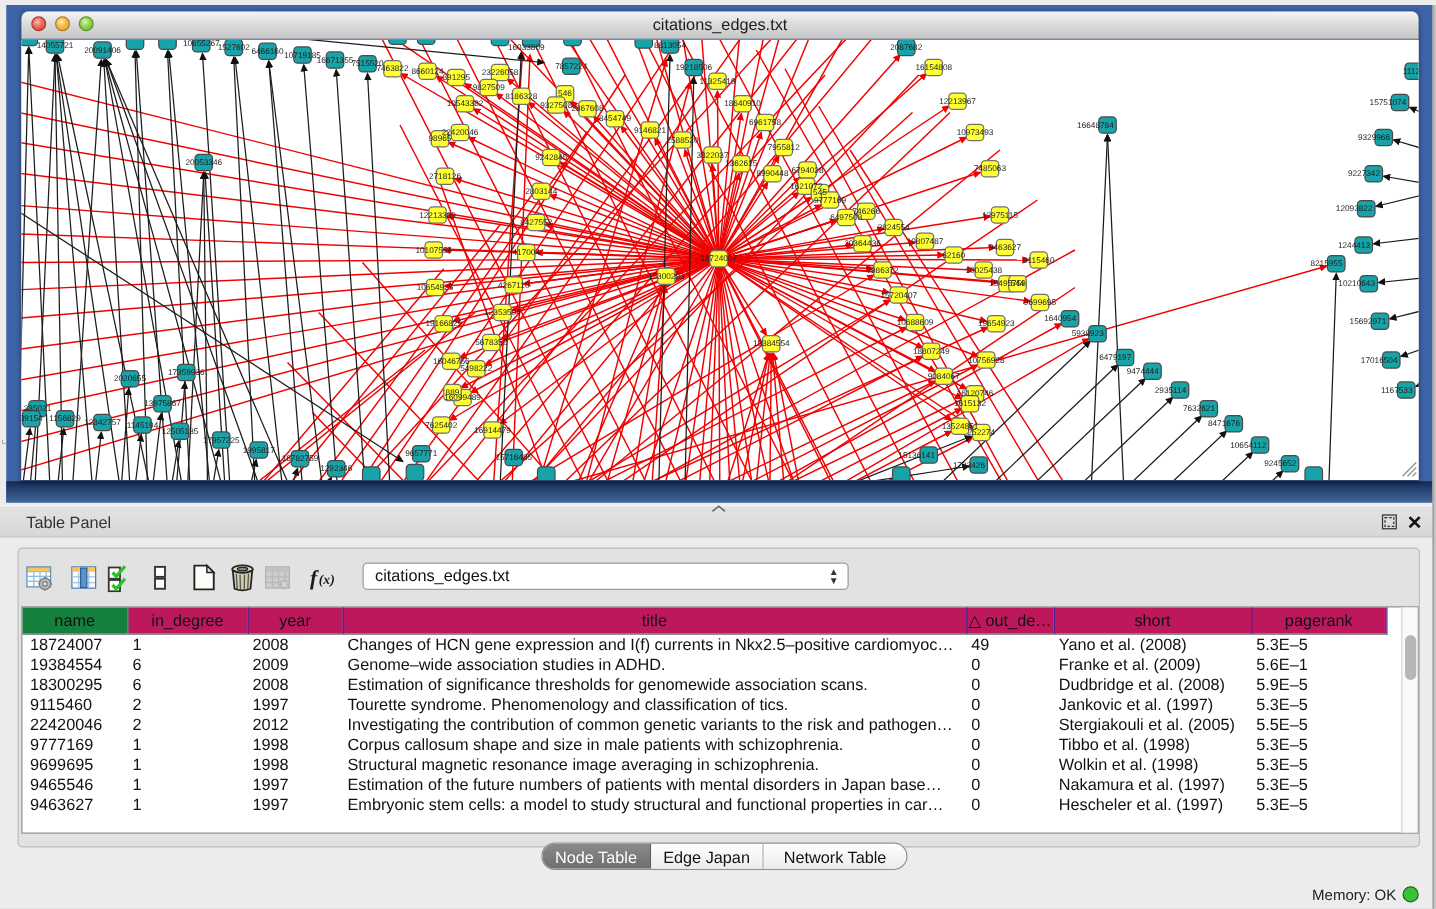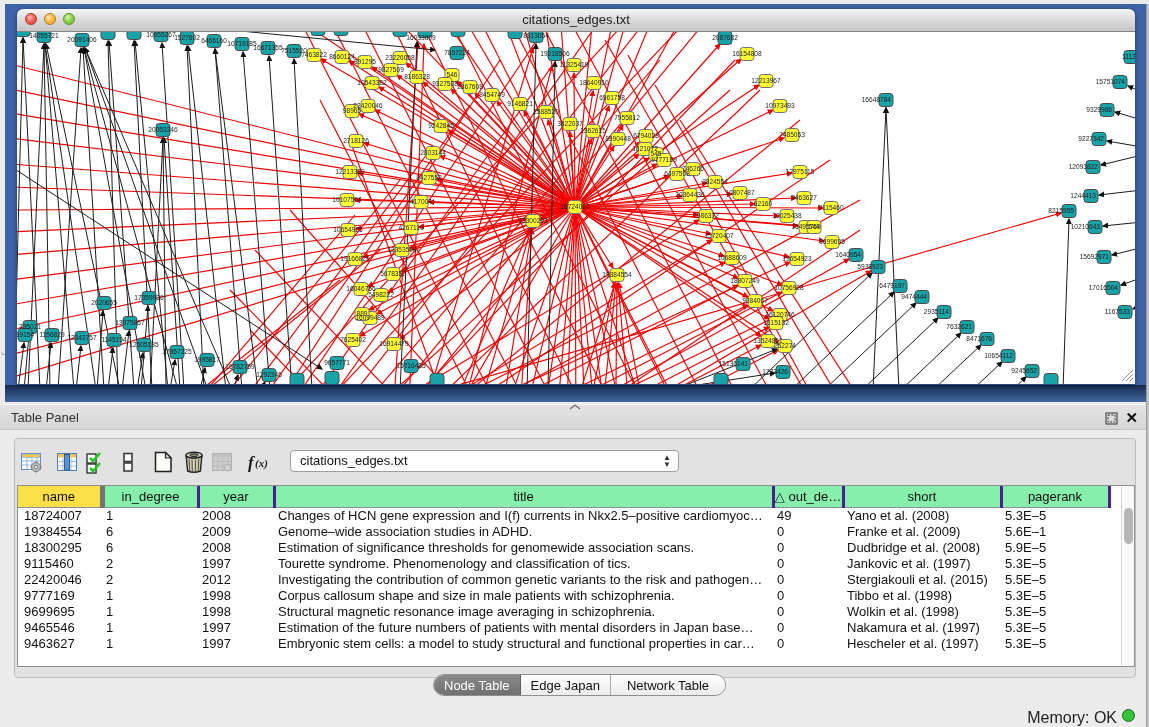--- a/index.html
+++ b/index.html
@@ -12,49 +12,49 @@
 #titlebar{height:23px;border-radius:6px 6px 0 0;background:linear-gradient(#f5f5f5,#dcdcdc 45%,#c6c6c6);
   border-bottom:1px solid #868686;position:relative}
 #titlebar .tt{position:absolute;left:0;right:0;top:3px;text-align:center;font-size:13px;color:#1c1c1c}
 .tl{position:absolute;top:4px;width:12px;height:12px;border-radius:50%}
 #tlr{left:8px;background:radial-gradient(circle at 4px 3.5px,#ffb9b4,#f1645c 45%,#d8372f);border:1px solid #a63b32}
 #tly{left:27px;background:radial-gradient(circle at 4px 3.5px,#ffe9b5,#f8ba41 45%,#e79e27);border:1px solid #ad7c21}
 #tlg{left:46px;background:radial-gradient(circle at 4px 3.5px,#d8f7b8,#8fd24d 45%,#6cb32e);border:1px solid #5f9427}
 #canvas{position:absolute;left:0;top:23px;width:1118px;height:352px;background:#fff;overflow:hidden}
 #tpbar{position:absolute;left:0;top:404px;width:1149px;height:26px;
   background:linear-gradient(#e3e3e3,#d7d7d7);border-top:1px solid #f6f6f6;border-bottom:1px solid #c2c2c2}
-#tpbar .cap{position:absolute;left:11px;top:5px;font-size:13px;color:#333}
+#tpbar .cap{position:absolute;left:21px;top:5px;font-size:13px;color:#333}
 #tpbar .fl{position:absolute;right:31px;top:6px}
 #tpbar .xx{position:absolute;right:11px;top:4px;font-size:15px;font-weight:bold;color:#111}
 #panel{position:absolute;left:14px;top:438px;width:1122px;height:240px;background:#e2e2e2;
   border:1px solid #bdbdbd;border-radius:4px}
 #toolbar{position:absolute;left:6px;top:11px;height:26px;width:1100px}
 .ic{position:absolute;top:0}
 #combo{position:absolute;left:269px;top:0;width:389px;height:22px;background:#fff;
   border:1px solid #9e9e9e;border-radius:4px;font-size:13px;color:#111;line-height:20px;padding-left:9px}
 #combo .arr{position:absolute;right:7px;top:3px;font-size:8px;color:#333;line-height:7px;text-align:center}
 #scrollpane{position:absolute;left:2px;top:46px;width:1118px;height:182px;background:#fff;
   border:1px solid #8f8f8f}
 table{border-collapse:collapse;table-layout:fixed;width:1076px;font-size:13px}
-th{height:21px;font-weight:normal;font-size:13px;color:#111;background:#86efac;
-  border-right:3px solid #4c1d95;border-bottom:1px solid #8f8f8f}
-th.c0{background:#fde047;border-right:5px solid #737373}
+th{height:21px;font-weight:normal;font-size:13px;color:#111;background:#be185d;
+  border-right:1px solid #4c1d95;border-bottom:1px solid #8f8f8f}
+th.c0{background:#15803d;border-right:1px solid #737373}
 td{height:16px;color:#111;white-space:nowrap;overflow:hidden;padding:0 4px}
 .c0{width:84px}.c1{width:96px}.c2{width:76px}.c3{width:499px}.c4{width:70px}.c5{width:158px}.c6{width:108px}
 td.c0{padding-left:6px}
 #vscroll{position:absolute;right:0;top:0;width:13px;height:180px;background:#fafafa;border-left:1px solid #d5d5d5}
 #vthumb{position:absolute;left:1.5px;top:22px;width:9px;height:36px;background:#b6b6b6;border-radius:5px}
 #tabs{position:absolute;left:433px;top:674px;height:22px;display:flex;border:1px solid #8f8f8f;
   border-radius:11px;overflow:hidden;background:#fff}
 .tab{font-size:13px;padding:0 10px;line-height:21px;color:#111;
   background:linear-gradient(#fff,#ececec);border-right:1px solid #a8a8a8}
 .tab.sel{background:linear-gradient(#8a8a8a,#6f6f6f);color:#fff;border-right:1px solid #5f5f5f}
 .tab:last-child{border-right:none}
 #status{position:absolute;left:0;top:700px;width:1149px;height:27px}
-#mem{position:absolute;right:32px;top:9px;font-size:16px;color:#222}
+#mem{position:absolute;right:32px;top:9px;font-size:12px;color:#222}
 #dot{position:absolute;right:14px;top:9px;width:13px;height:13px;border-radius:50%;
   background:#35c435;border:1.5px solid #2a5c2a}
 #rstrip{position:absolute;right:0;top:4px;width:3px;height:723px;background:#c2c2c2;border-left:1px solid #9a9a9a}
 #grip{position:absolute;left:1px;top:346px;width:4px;height:10px;color:#9a9a9a;font-size:9px}
 </style></head>
 <body>
 <div id="desktop">
   <div id="shadowstrip"></div>
   <div id="win">
     <div id="titlebar">
@@ -746,21 +746,21 @@
             <td class="c4">0</td>
             <td class="c5">Jankovic et al. (1997)</td>
             <td class="c6">5.3E–5</td>
           </tr>
 <tr>
             <td class="c0">22420046</td>
             <td class="c1">2</td>
             <td class="c2">2012</td>
             <td class="c3">Investigating the contribution of common genetic variants to the risk and pathogen…</td>
             <td class="c4">0</td>
-            <td class="c5">Stergiakouli et al. (2015)</td>
+            <td class="c5">Stergiakouli et al. (2005)</td>
             <td class="c6">5.5E–5</td>
           </tr>
 <tr>
             <td class="c0">9777169</td>
             <td class="c1">1</td>
             <td class="c2">1998</td>
             <td class="c3">Corpus callosum shape and size in male patients with schizophrenia.</td>
             <td class="c4">0</td>
             <td class="c5">Tibbo et al. (1998)</td>
             <td class="c6">5.3E–5</td>

